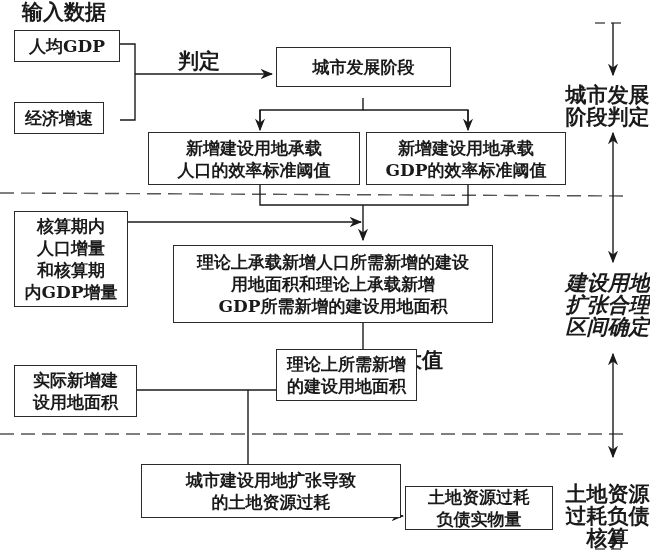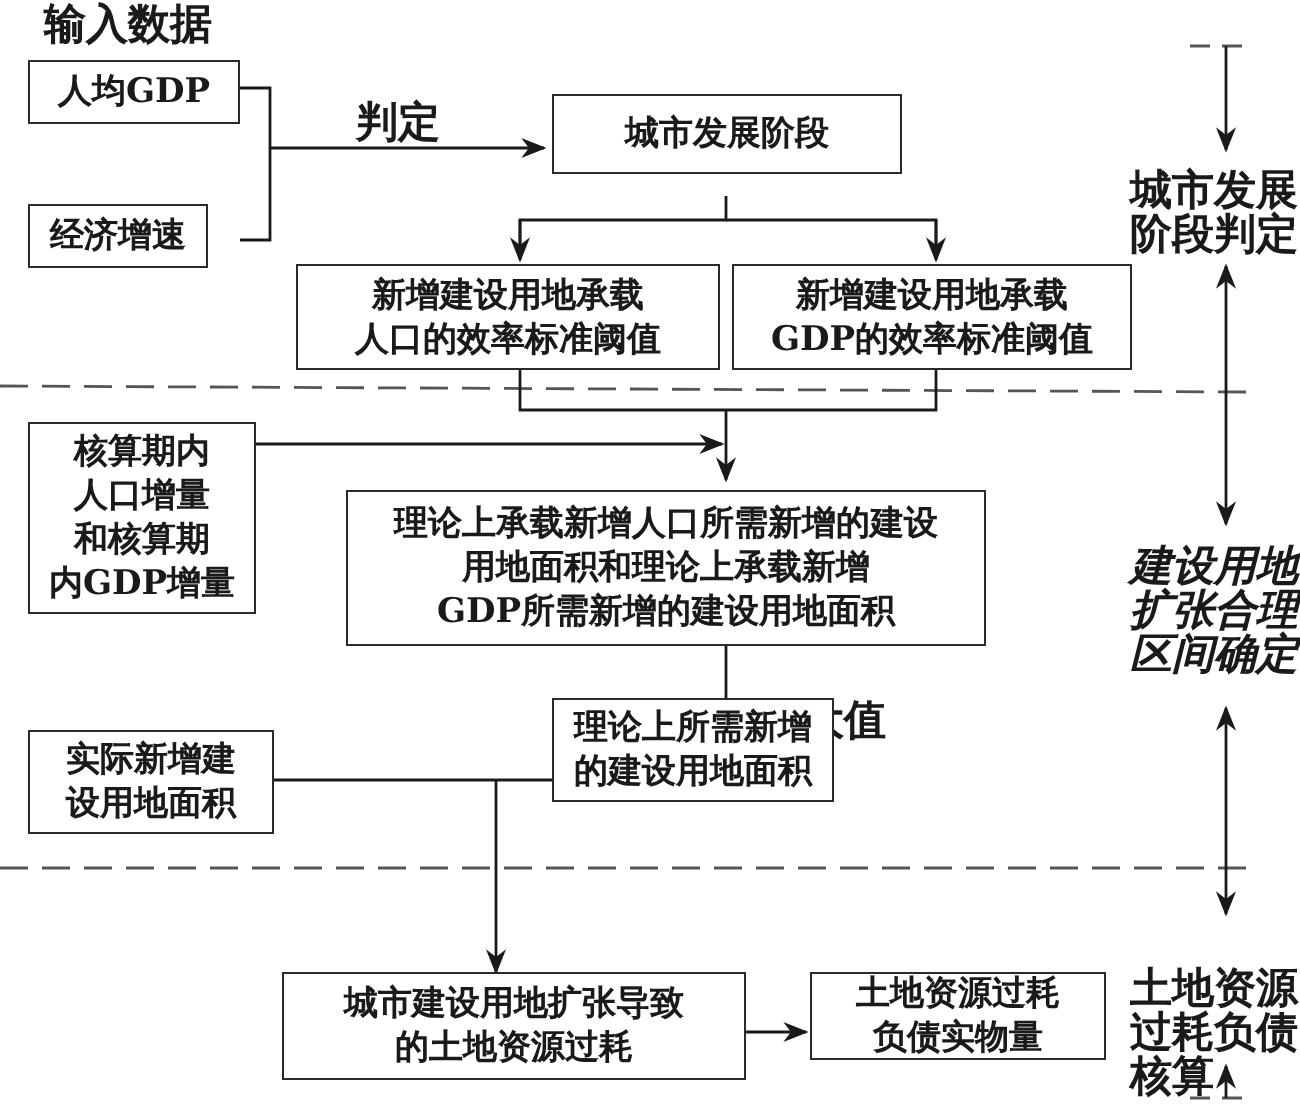--- a/index.html
+++ b/index.html
@@ -3,21 +3,21 @@
   <meta charset="utf-8">
   <style>
     html, body { margin: 0; padding: 0; background: #ffffff; }
     body { width: 650px; height: 552px; position: relative; overflow: hidden;
            font-family: "DejaVu Serif", "Liberation Serif", serif; color: #1a1a1a; }
     #diagram { position: absolute; left: 0; top: 0; width: 650px; height: 552px; }
     .box { position: absolute; border: 1.5px solid #2a2a2a; background: #fff; box-sizing: border-box;
            display: flex; align-items: center; justify-content: center; text-align: center;
            font-size: 17px; line-height: 22px; font-weight: bold; white-space: pre-line; }
     .label { position: absolute; font-size: 21px; line-height: 22px; font-weight: bold; white-space: pre-line; }
-    .center { }
+    .center { text-align: center; }
   </style>
 </head>
 <body>
 
 <svg id="diagram" viewBox="0 0 650 552" xmlns="http://www.w3.org/2000/svg">
   <defs>
     <marker id="arr" viewBox="0 0 10 10" refX="9" refY="5" markerWidth="9" markerHeight="9" orient="auto-start-reverse">
       <path d="M0,1 L10,5 L0,9 L3,5 z" fill="#1a1a1a"></path>
     </marker>
   </defs>
@@ -79,21 +79,21 @@
 用地面积和理论上承载新增
 GDP所需新增的建设用地面积</div>
 
 <div class="label" style="left:380px; top:349px;">最大值</div>
 
 <div class="box" style="left:14px; top:365px; width:123px; height:52px;">实际新增建
 设用地面积</div>
 <div class="box" style="left:276px; top:349px; width:141px; height:52px;">理论上所需新增
 的建设用地面积</div>
 
-<div class="box" style="left:141px; top:486px; width:232px; height:54px;">城市建设用地扩张导致
+<div class="box" style="left:141px; top:464px; width:260px; height:54px;">城市建设用地扩张导致
 的土地资源过耗</div>
 <div class="box" style="left:405px; top:486px; width:148px; height:44px;">土地资源过耗
 负债实物量</div>
 
 <div class="label center" style="left:565px; top:84px; width:85px;">城市发展
 阶段判定</div>
 <div class="label center" style="left:565px; top:272px; width:85px;font-style:italic;">建设用地
 扩张合理
 区间确定</div>
 <div class="label center" style="left:565px; top:483px; width:85px;">土地资源

